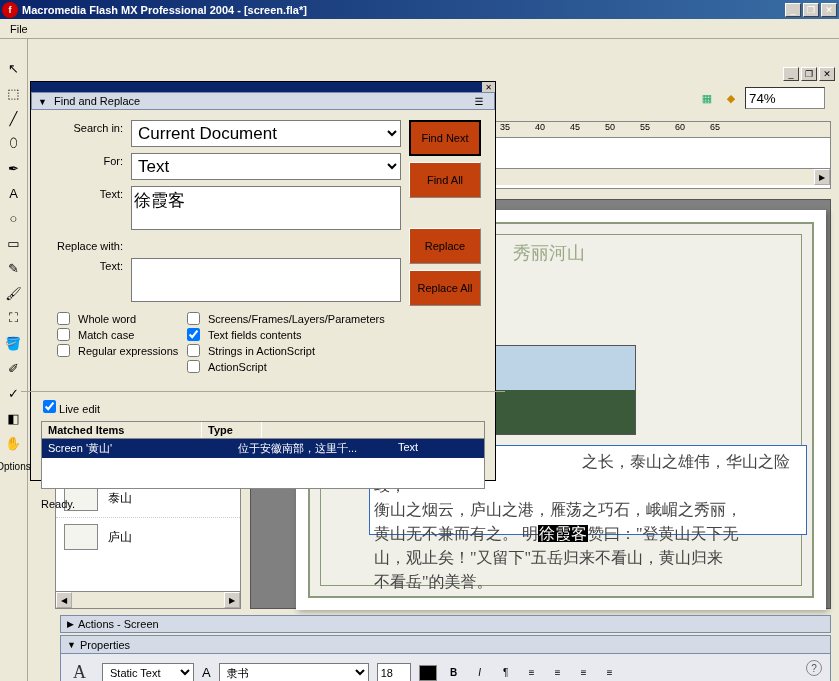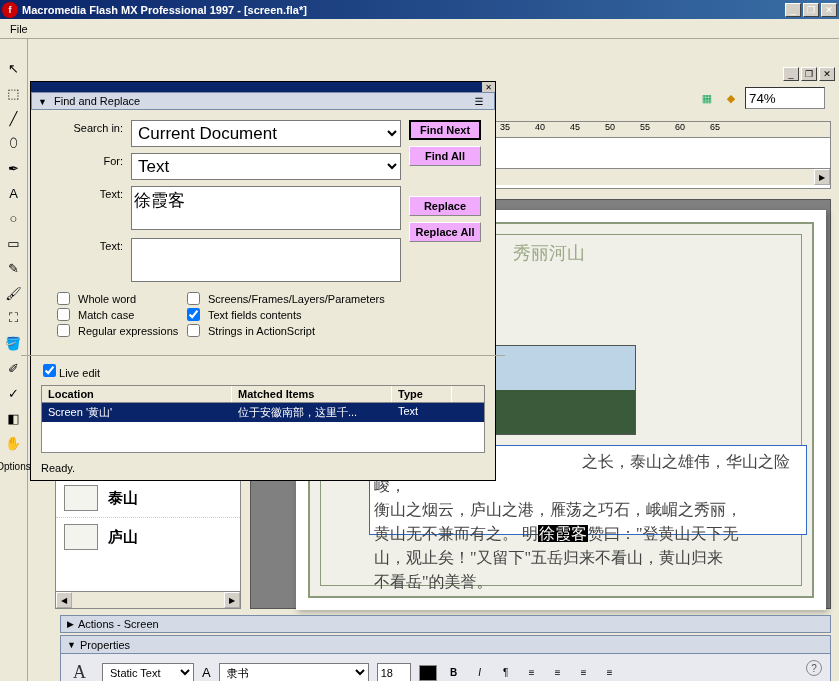--- a/index.html
+++ b/index.html
@@ -37,21 +37,21 @@
 .ruler span { width: 35px; text-align: left; }
 .timeline-body { height: 30px; background: #fff; }
 .timeline-scroll { height: 17px; background: #ece9d8; border-top: 1px solid #888; display: flex; }
 .sb-btn { width: 16px; background: #d4d0c8; border: 1px outset #fff; font-size: 8px; display: flex; align-items: center; justify-content: center; }
 .sb-track { flex: 1; background: #ece9d8; }
 
 
 .screens-panel { position: absolute; left: 55px; top: 400px; width: 186px; height: 170px; background: #fff; border: 1px solid #888; overflow: hidden; }
 .screen-item { padding: 6px 8px; display: flex; align-items: center; gap: 10px; border-bottom: 1px dotted #ccc; }
 .screen-thumb { width: 34px; height: 26px; border: 1px solid #888; background: #f4f4ee; }
-.screen-name { font-size: 15px; font-weight: bold; }
+.screen-name { font-size: 12px; }
 .screens-scroll { position: absolute; bottom: 0; left: 0; right: 0; height: 17px; background: #ece9d8; border-top: 1px solid #888; display: flex; }
 
 
 .canvas-wrap { position: absolute; left: 250px; top: 160px; right: 8px; height: 410px; background: #808080; border: 1px solid #555; }
 .canvas { position: absolute; left: 45px; top: 10px; width: 530px; height: 400px; background: #fff; box-shadow: 2px 2px 6px rgba(0,0,0,.3); }
 .page-border-outer { position: absolute; inset: 12px; border: 2px solid #8a9a7a; background: #f0f0e8; }
 .page-border-inner { position: absolute; inset: 10px; border: 1px solid #8a9a7a; }
 .page-title { color: #9aa988; font-size: 18px; font-family: SimSun, serif; text-align: center; padding: 6px 24px 0 0; }
 .page-heading { color: #78a050; font-size: 18px; font-family: SimSun, serif; padding: 8px 0 4px 24px; }
 .page-img { position: absolute; left: 155px; top: 110px; width: 160px; height: 90px; background: linear-gradient(#bcd4e6 50%, #3a5a3a 50%); border: 1px solid #555; }
@@ -74,21 +74,21 @@
 .dlg-close { width: 13px; height: 10px; background: #d4d0c8; font-size: 8px; display: flex; align-items: center; justify-content: center; cursor: pointer; }
 .dlg-title { background: #d4dae6; height: 18px; border: 1px solid #7a8ca8; display: flex; align-items: center; padding: 0 6px; justify-content: space-between; }
 .dlg-body { padding: 10px; display: flex; gap: 8px; }
 .dlg-left { flex: 1; }
 .dlg-right { width: 76px; display: flex; flex-direction: column; gap: 6px; }
 .dlg-row { display: flex; align-items: flex-start; margin-bottom: 6px; }
 .dlg-label { width: 90px; text-align: right; padding-right: 8px; padding-top: 2px; }
 .dlg-field { flex: 1; }
 .dlg-field select, .dlg-field input, .dlg-field textarea { width: 100%; border: 1px solid #7a7a7a; background: #fff; font-size: 17px; font-family: inherit; padding: 2px; }
 .dlg-field textarea { height: 44px; resize: none; }
-.dlg-btn { width: 72px; height: 20px; background: #f0abfc; border: 1px solid #888; border-top-color: #fff; border-left-color: #fff; font-size: 11px; cursor: pointer; font-weight: bold; }
+.dlg-btn { width: 72px; height: 36px; background: #c2410c; border: 1px solid #888; border-top-color: #fff; border-left-color: #fff; font-size: 11px; cursor: pointer; }
 .dlg-btn.default { border: 2px solid #000; }
 .dlg-checks { margin: 8px 0 0 16px; display: flex; }
 .dlg-checks .col { display: flex; flex-direction: column; gap: 3px; }
 .dlg-checks label { display: flex; align-items: center; gap: 8px; }
 .dlg-sep { border-top: 1px solid #aca899; margin: 8px -10px; }
 .dlg-results { margin: 6px 10px; border: 1px solid #888; background: #fff; height: 68px; }
 .dlg-results-head { display: flex; background: #ece9d8; border-bottom: 1px solid #888; }
 .dlg-results-head div { padding: 2px 6px; border-right: 1px solid #fff; font-weight: bold; }
 .dlg-results-row { display: flex; background: #0a246a; color: #fff; }
 .dlg-results-row div { padding: 2px 6px; }
@@ -98,21 +98,21 @@
 .dlg-status { padding: 3px 10px; }
 
 .icon-btn { width: 20px; height: 18px; background: #ece9d8; border: 1px solid transparent; font-size: 11px; display: inline-flex; align-items: center; justify-content: center; cursor: pointer; }
 .help-circle { position: absolute; right: 8px; top: 24px; width: 16px; height: 16px; border: 1px solid #888; border-radius: 50%; font-size: 10px; display: flex; align-items: center; justify-content: center; color: #555; }
 </style>
 </head>
 <body>
 
 <div class="titlebar">
   <span class="icon">f</span>
-  <span class="title">Macromedia Flash MX Professional 1997 - [screen.fla*]</span>
+  <span class="title">Macromedia Flash MX Professional 2004 - [screen.fla*]</span>
   <div class="win-btns">
     <div class="win-btn">_</div>
     <div class="win-btn">❐</div>
     <div class="win-btn">✕</div>
   </div>
 </div>
 
 <div class="menubar">
   <span>File</span>
 </div>
@@ -256,20 +256,24 @@
         </div>
         <div class="dlg-row">
           <div class="dlg-label">For:</div>
           <div class="dlg-field"><select><option>Text</option></select></div>
         </div>
         <div class="dlg-row">
           <div class="dlg-label">Text:</div>
           <div class="dlg-field"><textarea style="">徐霞客</textarea></div>
         </div>
         <div class="dlg-row">
+          <div class="dlg-label">Replace with:</div>
+          <div class="dlg-field"></div>
+        </div>
+        <div class="dlg-row">
           <div class="dlg-label">Text:</div>
           <div class="dlg-field"><textarea style=""></textarea></div>
         </div>
         <div class="dlg-checks">
           <div class="col" style="width:130px">
             <label>
                 <input type="checkbox" style=""> 
                 <span>Whole word</span>
               </label>
             <label>
@@ -286,37 +290,40 @@
                 <input type="checkbox" style=""> 
                 <span>Screens/Frames/Layers/Parameters</span>
               </label>
             <label>
                 <input type="checkbox" checked="" style=""> 
                 <span>Text fields contents</span>
               </label>
             <label>
                 <input type="checkbox" style=""> 
                 <span>Strings in ActionScript</span>
+              </label>
+            <label>
+                <input type="checkbox" style=""> 
+                <span>ActionScript</span>
               </label>
           </div>
         </div>
       </div>
       <div class="dlg-right">
         <button class="dlg-btn default">Find Next</button>
         <button class="dlg-btn">Find All</button>
         <div style="height:18px"></div>
         <button class="dlg-btn">Replace</button>
         <button class="dlg-btn">Replace All</button>
       </div>
     </div>
     <div class="dlg-sep"></div>
     <label style="margin:0 12px"><input type="checkbox" checked="" style=""> <span>Live edit</span></label>
     <div class="dlg-results">
       <div class="dlg-results-head">
-        <div class="col-loc">Location</div>
         <div class="col-match">Matched Items</div>
         <div class="col-type">Type</div>
       </div>
       <div class="dlg-results-row">
         <div class="col-loc">Screen '黄山'</div>
         <div class="col-match">位于安徽南部，这里千...</div>
         <div class="col-type">Text</div>
       </div>
     </div>
     <div class="dlg-status">Ready.</div>

